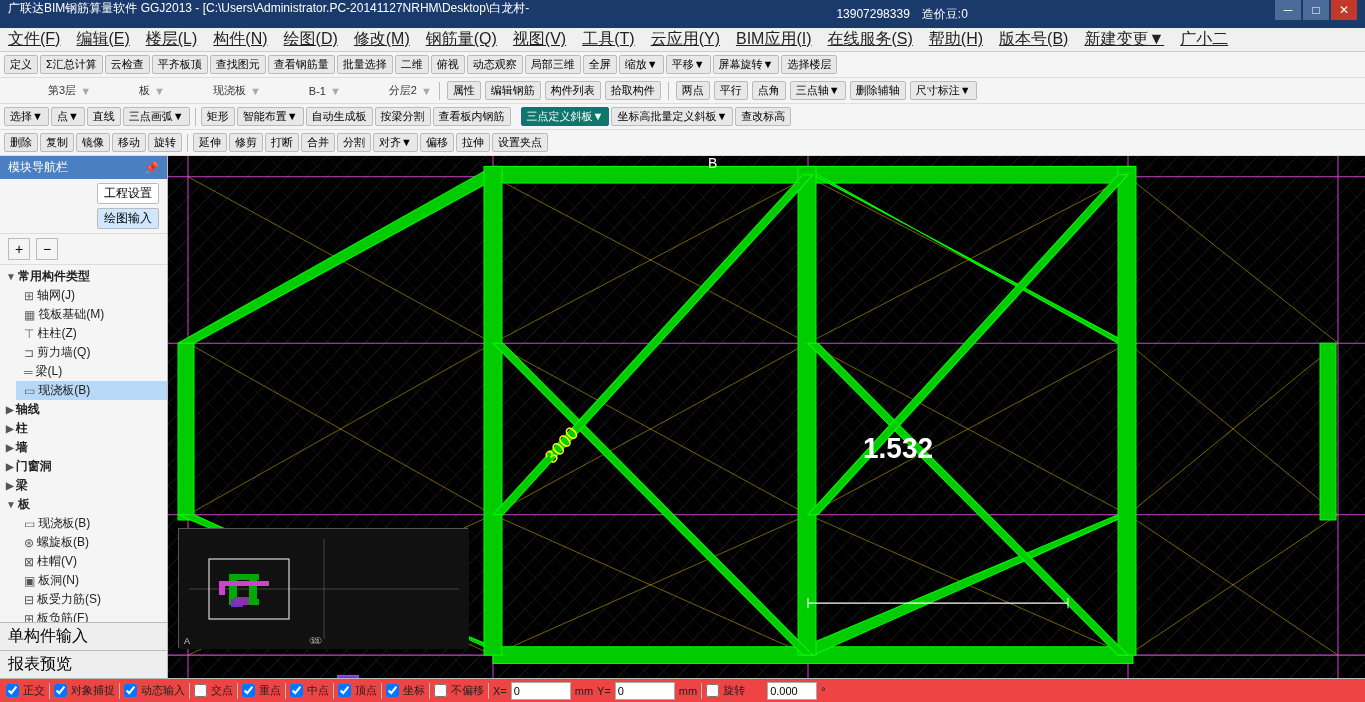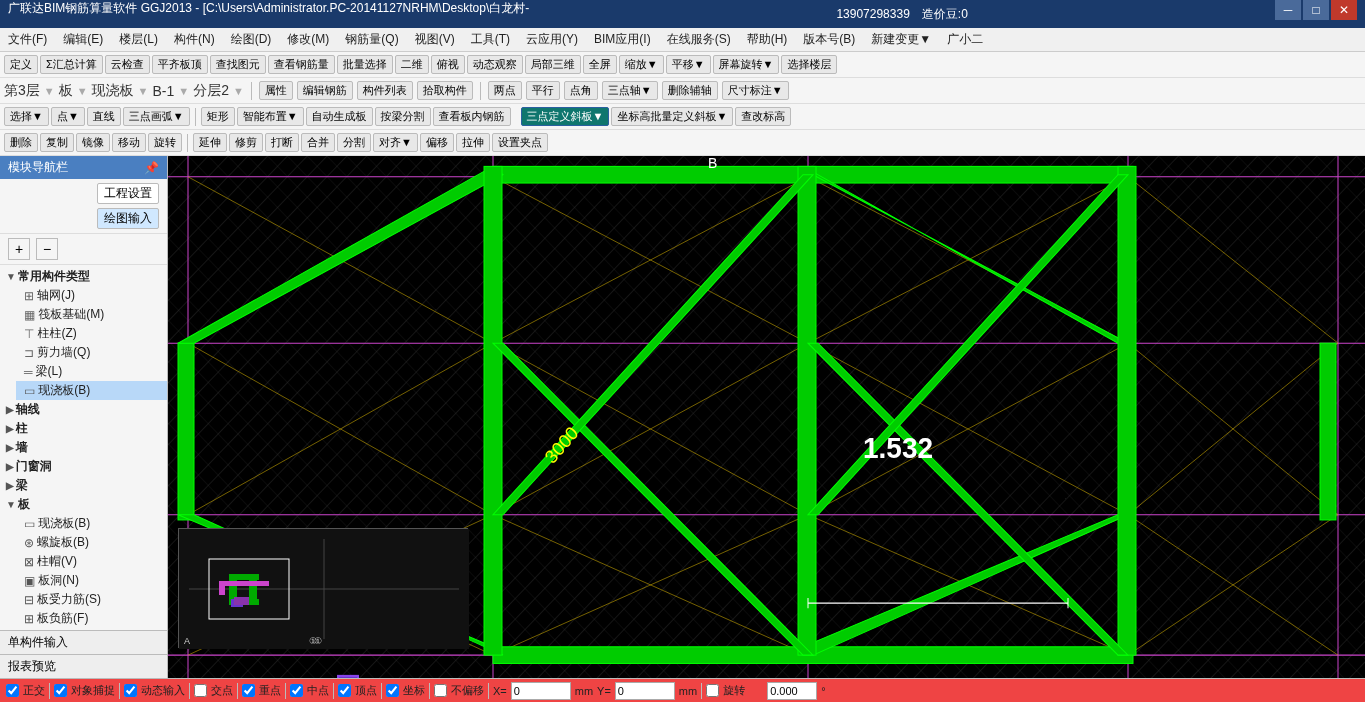--- a/index.html
+++ b/index.html
@@ -10,21 +10,21 @@
       width: 100%; height: 28px; background: #1a3a6b; display: flex; justify-content: space-between;
       color: #fff; font-size: 12px; padding: 0 8px;
     }
     #titlebar .wincontrols { display: flex; gap: 2px; }
     #titlebar .winbtn { width: 26px; height: 20px; background: #4a6a9a; border: none; color: #fff; cursor: pointer; font-size: 12px; display: flex; align-items: center; justify-content: center; }
     #titlebar .winbtn.close { background: #c0392b; }
 
     
     #menubar {
       width: 100%; height: 24px; background: #f0f0f0; display: flex; align-items: center;
-      border-bottom: 1px solid #ccc; font-size: 12px; color: #222;
+      border-bottom: 1px solid #ccc; font-size: 16px; color: #222; text-decoration: underline;
     }
     #menubar .menu-item { padding: 2px 8px; cursor: pointer; white-space: nowrap; }
 
     
     .toolbar-row {
       width: 100%; height: 26px; background: #f5f5f5; display: flex; align-items: center;
       border-bottom: 1px solid #ddd; padding: 0 4px; gap: 2px; font-size: 11px; color: #222;
     }
     .toolbar-row .tbtn {
       padding: 1px 5px; background: #e8e8e8; border: 1px solid #bbb; cursor: pointer;
@@ -42,21 +42,21 @@
       display: flex; justify-content: space-between; align-items: center;
     }
     .sidebar-btn { font-size: 12px; padding: 1px 6px; border: 1px solid #bbb; background: #fff; cursor: pointer; border-radius: 2px; }
     .tree { flex: 1; overflow-y: auto; font-size: 12px; padding: 2px 0; }
     .tree-item { padding: 1px 8px 1px 12px; cursor: pointer; color: #222; display: flex; align-items: center; gap: 3px; }
     .tree-item.selected { background: #b8d8f8; }
     .tree-group { padding: 1px 4px 1px 6px; cursor: pointer; color: #222; font-weight: bold; display: flex; align-items: center; gap: 2px; }
     .tree-sub { padding-left: 16px; }
     .tree-sub .tree-item { padding-left: 8px; }
     .expand-icon { font-size: 10px; color: #555; }
-    .sidebar-footer { font-size: 12px; padding: 3px 8px; border-top: 1px solid #bbb; background: #eee; cursor: pointer; font-family: Liberation Serif, serif; }
+    .sidebar-footer { font-size: 16px; padding: 3px 8px; border-top: 1px solid #bbb; background: #eee; cursor: pointer; font-family: Liberation Serif, serif; }
 
     
     #canvas-area {
       flex: 1; background: #000; position: relative; overflow: hidden;
     }
 
     
     #statusbar {
       width: 100%; height: 24px; background: #ef4444; border-top: 1px solid #bbb;
       display: flex; align-items: center; font-size: 11px; color: #222; padding: 0 6px; gap: 4px;
@@ -67,21 +67,21 @@
 
     
     #cad-svg { position: absolute; top: 0; left: 0; width: 100%; height: 100%; }
 
     
     #minimap {
       position: absolute; bottom: 30px; left: 10px; width: 290px; height: 120px;
       background: #111; border: 1px solid #555;
     }
 
-    .toolbar-row .info-label { color: #333; white-space: nowrap; font-size: 14px; }
+    .toolbar-row .info-label { color: #333; white-space: nowrap; font-size: 11px; margin-left: 44px; }
   </style>
 </head>
 <body>
 
 <div id="titlebar">
   <span>广联达BIM钢筋算量软件 GGJ2013 - [C:\Users\Administrator.PC-20141127NRHM\Desktop\白龙村-</span>
   <div style="display:flex;align-items:center;gap:12px;">
     <span>13907298339</span>
     <span>造价豆:0</span>
   </div>

